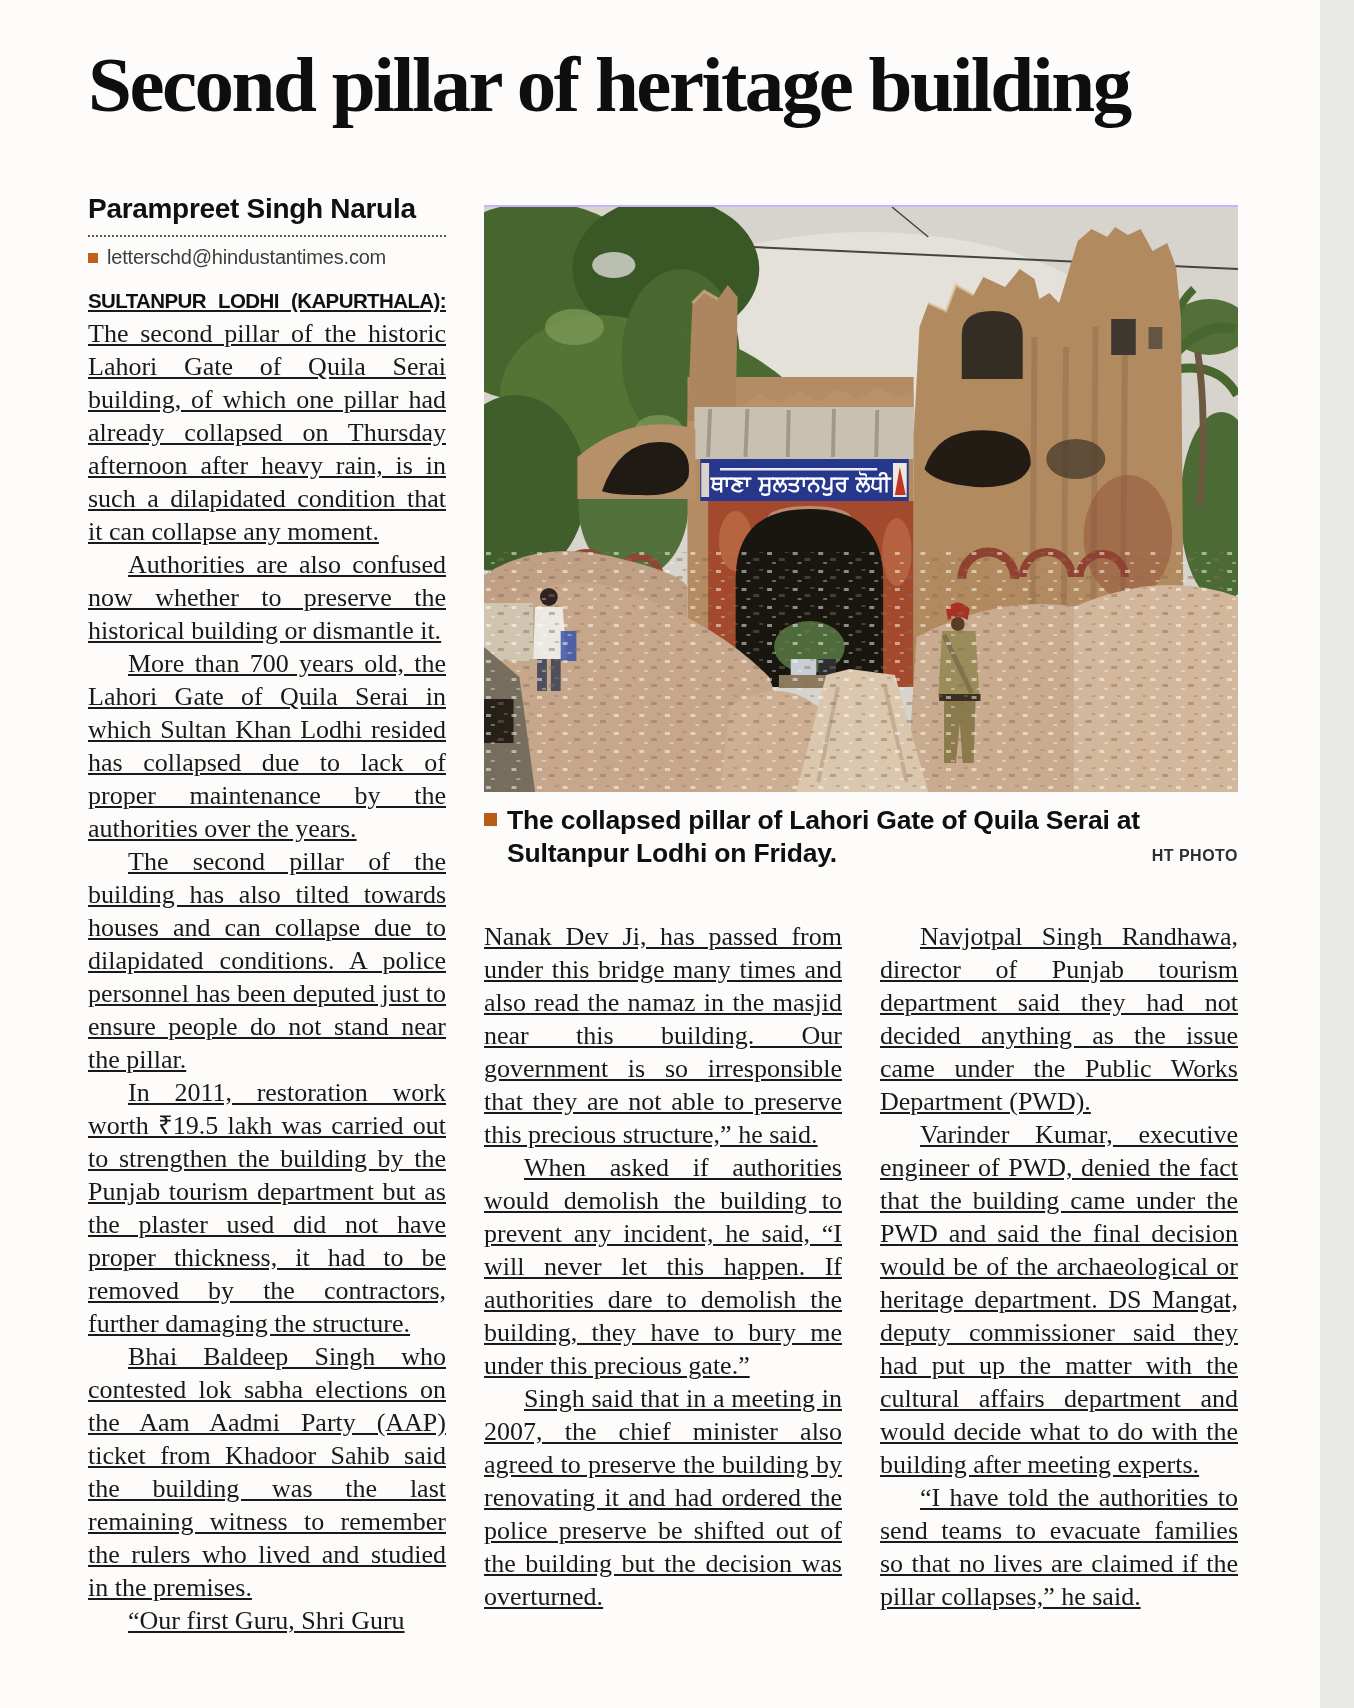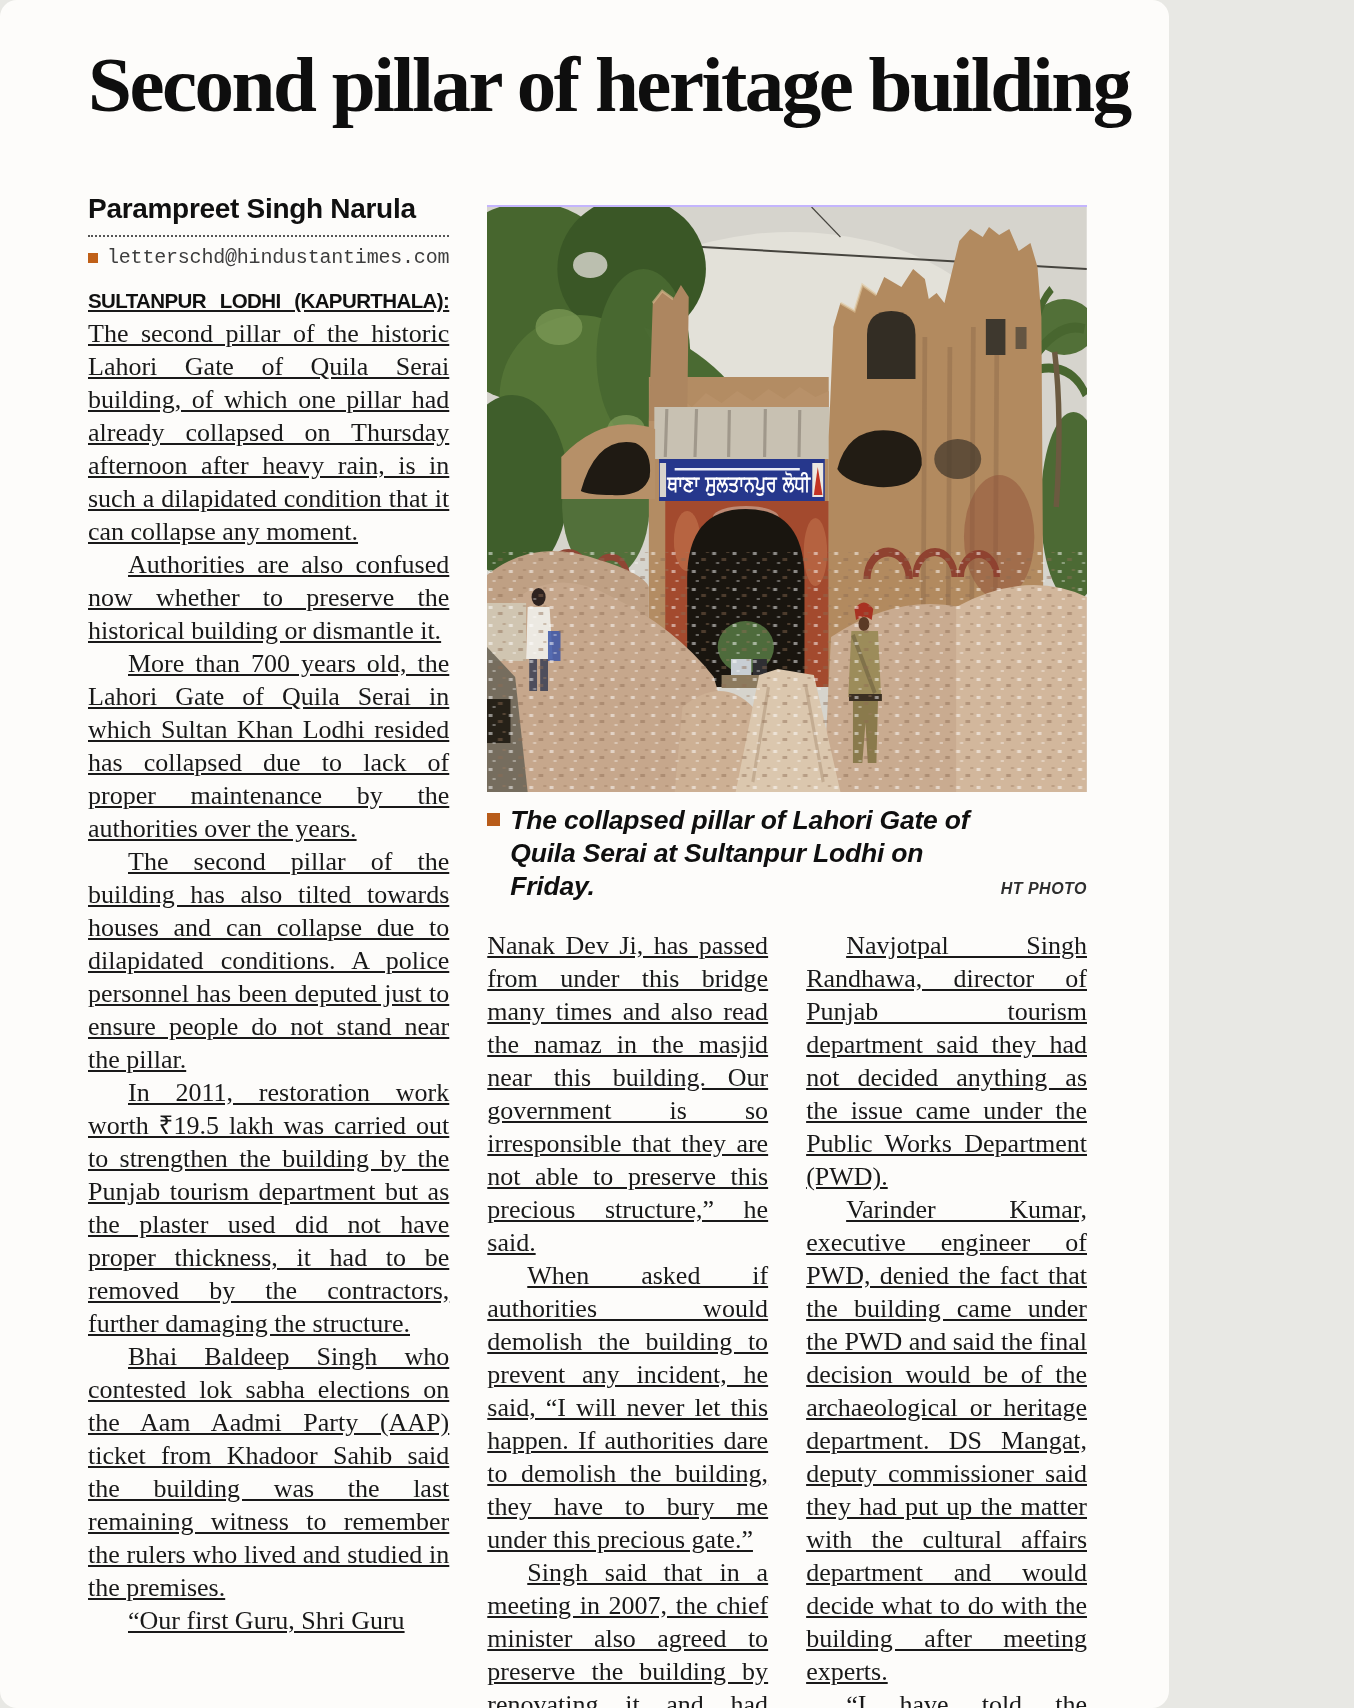--- a/index.html
+++ b/index.html
@@ -1,19 +1,19 @@
 <!DOCTYPE html>
 <html><head>
 <meta charset="utf-8">
 <style>
   html,body{margin:0;padding:0;background:#e8e8e4;}
   .page{
-    width:1169px;height:1708px;background:#fdfcfa;overflow:hidden;
+    width:1320px;height:1708px;background:#fdfcfa;overflow:hidden;
     box-sizing:border-box;padding:0 82px 0 88px;position:relative;
-    font-family:"Liberation Serif",serif;color:#181818;border-radius:17px;
+    font-family:"Liberation Serif",serif;color:#181818;
   }
   .headline{
     margin:44px 0 0;font-family:"Liberation Serif",serif;font-weight:700;
     font-size:79px;line-height:1.05;letter-spacing:-2.5px;color:#0e0e0e;
   }
   .headline div{white-space:nowrap;}
   .article-grid{
     display:grid;grid-template-columns:repeat(3,1fr);column-gap:38px;margin-top:42px;
   }
   .col-left{grid-column:1;grid-row:1 / span 2;}
@@ -21,33 +21,33 @@
   .col-mid{grid-column:2;grid-row:2;}
   .col-right{grid-column:3;grid-row:2;}
   .byline{margin-top:24px;}
   .author{
     font-family:"Liberation Sans",sans-serif;font-weight:700;font-size:28px;
     line-height:1.15;color:#101010;padding-bottom:10px;border-bottom:2px dotted #555;
     letter-spacing:-0.3px;
   }
   .email-row{margin-top:9px;display:flex;align-items:center;gap:9px;}
   .email-bullet{width:10px;height:10px;background:#c06018;flex:none;}
-  .email{font-family:Liberation Mono, monospace;font-size:20px;color:#3d3d3d;letter-spacing:-0.2px;}
+  .email{font-family:Liberation Sans, sans-serif;font-size:20px;color:#3d3d3d;letter-spacing:-0.2px;}
   .article-text{margin-top:14px;}
   .body-p{
     margin:0;font-size:26px;line-height:33px;text-align:justify;color:#191919;text-decoration:underline;
   }
   .body-p.indent{text-indent:40px;}
   .dateline{
     font-family:"Liberation Sans",sans-serif;font-weight:700;font-size:20.5px;
     letter-spacing:-0.6px;color:#111;
   }
   .photo-wrap{border-top:2px solid #c4b5fd;line-height:0;}
   .photo-wrap svg{display:block;width:100%;height:585px;}
-  figcaption{display:flex;margin-top:12px;gap:10px;font-style:italic;}
+  figcaption{display:flex;margin-top:12px;gap:10px;}
   .cap-bullet{width:13px;height:13px;background:#b85c1a;margin-top:9px;flex:none;}
   .cap-text{
     font-family:"Liberation Sans",sans-serif;font-weight:700;font-size:26.5px;
     line-height:33px;letter-spacing:-0.2px;color:#0f0f0f;flex:0 1 auto;max-width:645px;
   }
   .credit{
     font-family:"Liberation Sans",sans-serif;font-weight:700;font-size:16px;
     color:#2e2e2e;letter-spacing:0.5px;align-self:flex-end;padding-bottom:5px;margin-left:auto;
     white-space:nowrap;
   }

